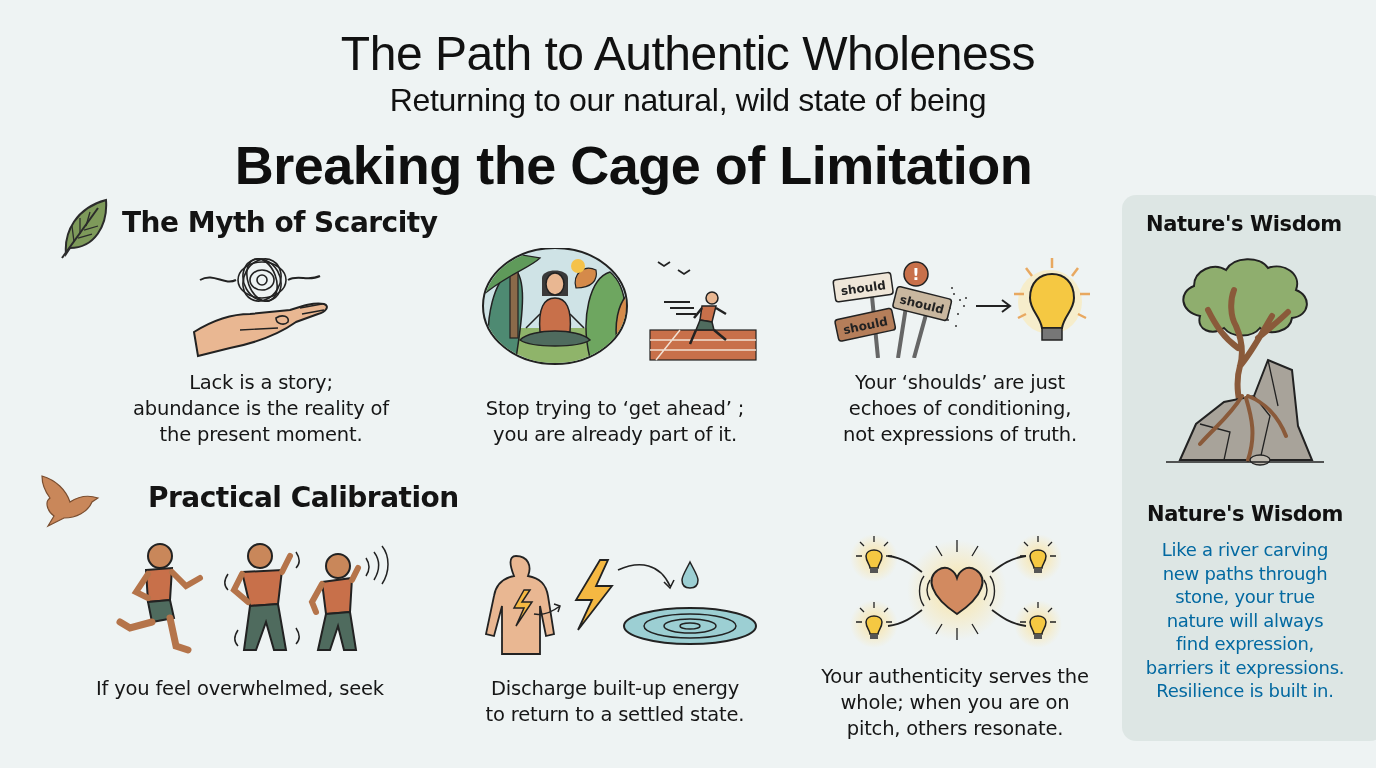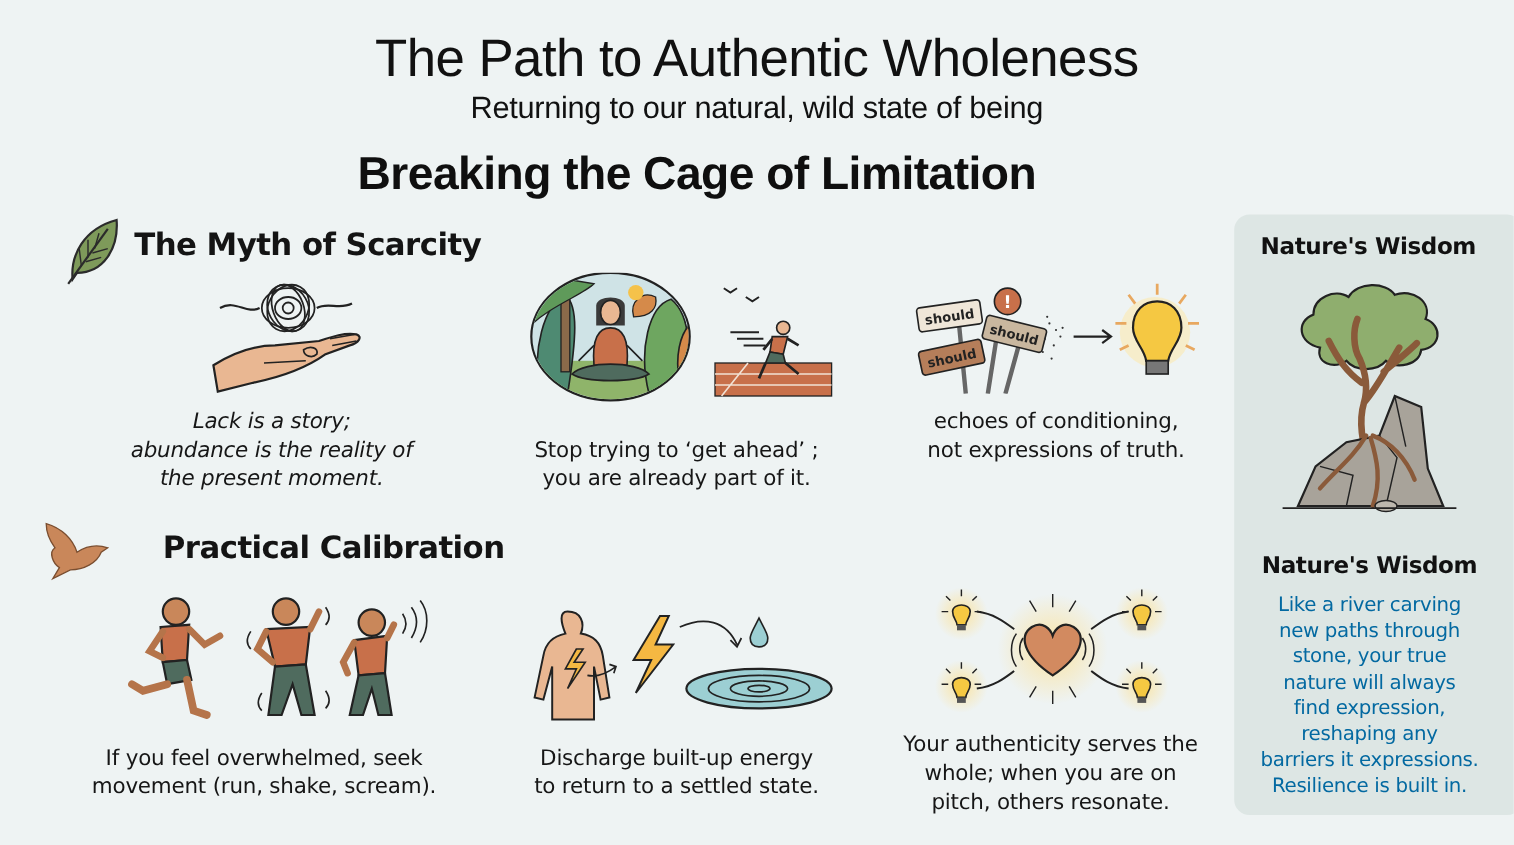--- a/index.html
+++ b/index.html
@@ -12,26 +12,26 @@
   }
   .abs { position:absolute; }
   .title {
     left:0; width:1376px; top:26px; text-align:center;
     font-family:"Liberation Sans", sans-serif;
     font-size:48px; font-weight:400; letter-spacing:-0.5px; color:#111;
   }
   .subtitle {
     left:0; width:1376px; top:82px; text-align:center;
     font-family:"Liberation Sans", sans-serif;
-    font-size:28px; color:#111; letter-spacing:-0.3px;
+    font-size:32px; color:#111; letter-spacing:-0.3px;
   }
   .section-title {
     left:0; width:1267px; top:134px; text-align:center;
     font-family:"Liberation Sans", sans-serif;
-    font-size:42px; font-weight:700; color:#0f0f0f; letter-spacing:-0.5px;
+    font-size:54px; font-weight:700; color:#0f0f0f; letter-spacing:-0.5px;
   }
   .heading {
     font-family:"DejaVu Sans", sans-serif;
     font-size:28px; font-weight:700; color:#141414; letter-spacing:-0.5px;
   }
   .caption {
     font-family:"DejaVu Sans", sans-serif;
     font-size:19.5px; line-height:26px; color:#161616; text-align:center;
     letter-spacing:-0.2px;
   }
@@ -77,21 +77,21 @@
       <ellipse cx="72" cy="28" rx="12" ry="10"></ellipse>
       <ellipse cx="72" cy="28" rx="22" ry="14" transform="rotate(70 72 28)"></ellipse>
       <circle cx="72" cy="28" r="5"></circle>
     </g>
     <path d="M4 80 C20 70 40 62 60 62 L100 58 C112 54 124 50 134 52 C140 54 136 60 128 62 L106 70 C92 80 70 90 40 96 L8 104 Z" fill="#e9b792" stroke="#222" stroke-width="2"></path>
     <path d="M86 66 C92 62 100 64 98 70 C94 74 86 72 86 66 Z" fill="#e9b792" stroke="#222" stroke-width="1.6"></path>
     <path d="M110 56 L132 52 M112 62 L134 58" stroke="#222" stroke-width="1.4"></path>
     <path d="M50 78 L88 76" stroke="#222" stroke-width="1.4"></path>
   </svg>
 </div>
-<div class="abs caption" style="left:102px; top:370px; width:290px;font-style:italic;">
+<div class="abs caption" style="left:116px; top:370px; width:290px;">
   <div>Lack is a story;</div>
   <div>abundance is the reality of</div>
   <div>the present moment.</div>
 </div>
 
 <div class="abs" style="left:480px; top:248px;">
   <svg width="280" height="120" viewBox="0 0 280 120">
     <ellipse cx="75" cy="58" rx="72" ry="58" fill="#cfe3e6" stroke="#222" stroke-width="2"></ellipse>
     <clipPath id="circ">
         <ellipse cx="75" cy="58" rx="71" ry="57"></ellipse>
@@ -155,20 +155,21 @@
         <circle cx="122" cy="34" r="1"></circle>
     </g>
     <path d="M146 52 H180 M172 46 L180 52 L172 58" stroke="#222" stroke-width="2" fill="none"></path>
     <circle cx="220" cy="48" r="32" fill="#fbe9b0" opacity="0.6"></circle>
     <path d="M200 44 C200 28 210 20 222 20 C234 20 244 28 244 44 C244 56 234 62 232 74 L212 74 C210 62 200 56 200 44 Z" fill="#f5c842" stroke="#222" stroke-width="2"></path>
     <rect x="212" y="74" width="20" height="12" fill="#777" stroke="#222" stroke-width="1.5"></rect>
     <path d="M222 4 V14 M196 14 L202 22 M248 14 L242 22 M184 40 H194 M250 40 H260 M188 64 L196 60 M256 64 L248 60" stroke="#e8a860" stroke-width="2.5"></path>
   </svg>
 </div>
 <div class="abs caption" style="left:815px; top:370px; width:290px;">
+  <div>Your ‘shoulds’ are just</div>
   <div>echoes of conditioning,</div>
   <div>not expressions of truth.</div>
 </div>
 
 <div class="abs" style="left:40px; top:472px;">
   <svg width="64" height="58" viewBox="0 0 64 58">
     <path d="M2 4 C16 8 26 18 30 30 C36 26 46 22 58 26 L52 30 C48 40 36 46 24 46 L8 54 L14 44 C8 40 4 30 10 26 C4 18 2 10 2 4 Z" fill="#c9875a" stroke="#7a4e30" stroke-width="1.2"></path>
   </svg>
 </div>
 <div class="abs heading" style="left:116px; top:481px;margin-left:32px;">Practical Calibration</div>
@@ -190,21 +191,20 @@
 
     <circle cx="248" cy="28" r="12" fill="#c9875a" stroke="#222" stroke-width="2"></circle>
     <path d="M232 44 L262 40 L260 74 L236 76 Z" fill="#c8704a" stroke="#222" stroke-width="2"></path>
     <path d="M236 76 L260 74 L266 112 L254 112 L248 88 L240 112 L228 112 Z" fill="#4f6b5e" stroke="#222" stroke-width="2"></path>
     <path d="M232 46 L222 64 L226 74 M262 42 L268 30" stroke="#b5744a" stroke-width="6" fill="none" stroke-linecap="round"></path>
     <path d="M276 20 C280 26 280 32 276 38 M284 14 C290 22 290 32 284 42 M292 8 C300 18 300 34 292 46" stroke="#222" stroke-width="1.5" fill="none"></path>
   </svg>
 </div>
 <div class="abs caption" style="left:70px; top:676px; width:340px;">
   <div>If you feel overwhelmed, seek</div>
-  <div>movement (run, shake, scream).</div>
 </div>
 
 <div class="abs" style="left:480px; top:550px;">
   <svg width="280" height="106" viewBox="0 0 280 106">
     <path d="M36 6 C48 6 52 16 48 26 C60 28 66 34 68 46 L74 84 L66 86 L60 56 L60 104 L22 104 L22 56 L14 86 L6 84 L14 46 C16 34 24 28 34 26 C30 16 28 6 36 6 Z" fill="#e9b792" stroke="#222" stroke-width="1.8"></path>
     <path d="M44 40 L34 58 L44 58 L36 76 L52 52 L42 52 L50 40 Z" fill="#f5b842" stroke="#222" stroke-width="1.5"></path>
     <path d="M54 64 C64 66 72 62 80 56 M74 54 L80 56 L78 62" stroke="#222" stroke-width="1.5" fill="none"></path>
     <path d="M120 10 L96 50 L112 50 L98 80 L132 36 L116 36 L128 10 Z" fill="#f5b842" stroke="#222" stroke-width="1.8"></path>
     <path d="M138 20 C160 10 180 14 190 36 M184 32 L190 38 L194 30" stroke="#222" stroke-width="1.6" fill="none"></path>
     <path d="M210 12 C214 20 218 26 218 30 C218 36 214 38 210 38 C206 38 202 36 202 30 C202 26 206 20 210 12 Z" fill="#9ccfd3" stroke="#222" stroke-width="1.5"></path>
@@ -277,16 +277,15 @@
     <path d="M6 206 H164" stroke="#222" stroke-width="1.6"></path>
   </svg>
 </div>
 <div class="abs panel-title" style="left:1122px; width:246px; top:502px; text-align:center;">Nature's Wisdom</div>
 <div class="abs panel-body" style="left:1126px; width:238px; top:538px;">
   <div>Like a river carving</div>
   <div>new paths through</div>
   <div>stone, your true</div>
   <div>nature will always</div>
   <div>find expression,</div>
-  <div>reshaping any</div>
   <div>barriers it expressions.</div>
   <div>Resilience is built in.</div>
 </div>
 
 </body></html>

